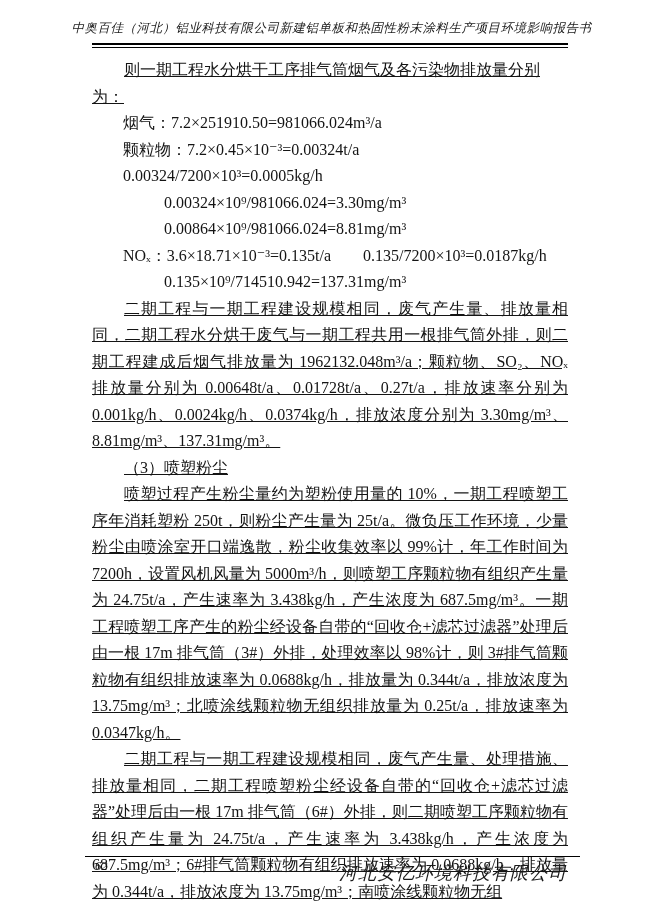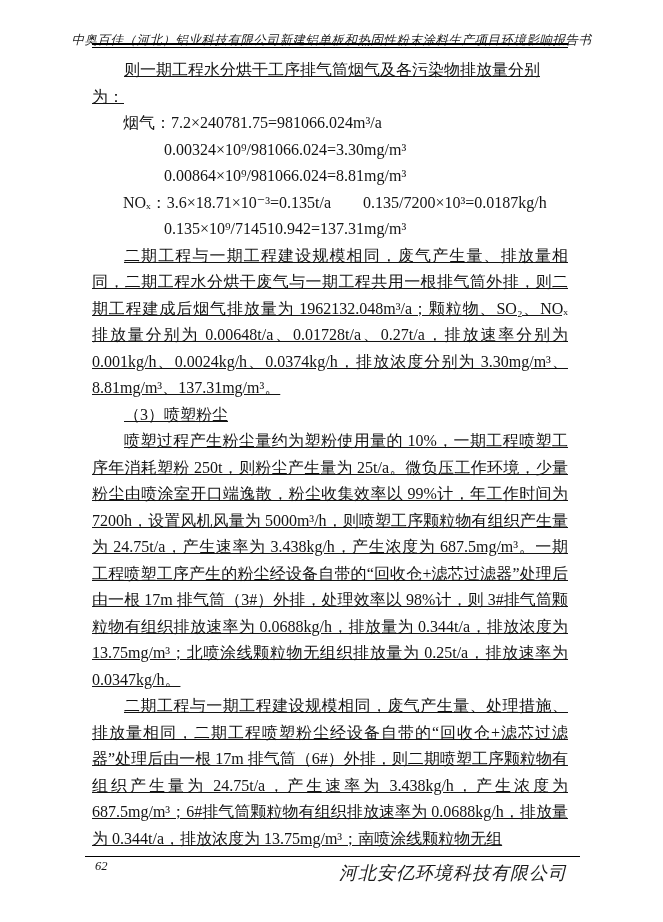--- a/index.html
+++ b/index.html
@@ -8,21 +8,21 @@
     width: 663px;
     height: 922px;
     background: #ffffff;
     overflow: hidden;
     font-family: "Liberation Serif", "DejaVu Serif", serif;
     color: #141414;
   }
   
   .header-title {
     position: absolute;
-    top: 32px;
+    top: 20px;
     left: 40px;
     right: 40px;
     text-align: center;
     font-size: 12.5px;
     font-style: italic;
     letter-spacing: 0.5px;
     white-space: nowrap;
     color: #1a1a1a;
   }
   .header-rule {
@@ -79,21 +79,22 @@
 <body>
 
 <div class="page">
 
   <div class="header-title">中奥百佳（河北）铝业科技有限公司新建铝单板和热固性粉末涂料生产项目环境影响报告书</div>
 
   <div class="header-rule"></div>
 
   <div class="body-text">
     <div class="line-plain para-indent">则一期工程水分烘干工序排气筒烟气及各污染物排放量分别为：</div>
-    <div class="eq">烟气：7.2×240781.75=981066.024m³/a</div>
+    <div class="eq">烟气：7.2×251910.50=981066.024m³/a</div>
+    <div class="eq">颗粒物：7.2×0.45×10⁻³=0.00324t/a　　0.00324/7200×10³=0.0005kg/h</div>
     <div class="eq-cont">0.00324×10⁹/981066.024=3.30mg/m³</div>
     <div class="eq-cont">0.00864×10⁹/981066.024=8.81mg/m³</div>
     <div class="eq">NOₓ：3.6×18.71×10⁻³=0.135t/a　　0.135/7200×10³=0.0187kg/h</div>
     <div class="eq-cont">0.135×10⁹/714510.942=137.31mg/m³</div>
     <div class="para para-indent">二期工程与一期工程建设规模相同，废气产生量、排放量相同，二期工程水分烘干废气与一期工程共用一根排气筒外排，则二期工程建成后烟气排放量为 1962132.048m³/a；颗粒物、SO₂、NOₓ 排放量分别为 0.00648t/a、0.01728t/a、0.27t/a，排放速率分别为 0.001kg/h、0.0024kg/h、0.0374kg/h，排放浓度分别为 3.30mg/m³、8.81mg/m³、137.31mg/m³。</div>
     <div class="line-plain para-indent">（3）喷塑粉尘</div>
     <div class="para para-indent">喷塑过程产生粉尘量约为塑粉使用量的 10%，一期工程喷塑工序年消耗塑粉 250t，则粉尘产生量为 25t/a。微负压工作环境，少量粉尘由喷涂室开口端逸散，粉尘收集效率以 99%计，年工作时间为 7200h，设置风机风量为 5000m³/h，则喷塑工序颗粒物有组织产生量为 24.75t/a，产生速率为 3.438kg/h，产生浓度为 687.5mg/m³。一期工程喷塑工序产生的粉尘经设备自带的“回收仓+滤芯过滤器”处理后由一根 17m 排气筒（3#）外排，处理效率以 98%计，则 3#排气筒颗粒物有组织排放速率为 0.0688kg/h，排放量为 0.344t/a，排放浓度为 13.75mg/m³；北喷涂线颗粒物无组织排放量为 0.25t/a，排放速率为 0.0347kg/h。</div>
     <div class="para para-indent">二期工程与一期工程建设规模相同，废气产生量、处理措施、排放量相同，二期工程喷塑粉尘经设备自带的“回收仓+滤芯过滤器”处理后由一根 17m 排气筒（6#）外排，则二期喷塑工序颗粒物有组织产生量为 24.75t/a，产生速率为 3.438kg/h，产生浓度为 687.5mg/m³；6#排气筒颗粒物有组织排放速率为 0.0688kg/h，排放量为 0.344t/a，排放浓度为 13.75mg/m³；南喷涂线颗粒物无组</div>
   </div>
 

